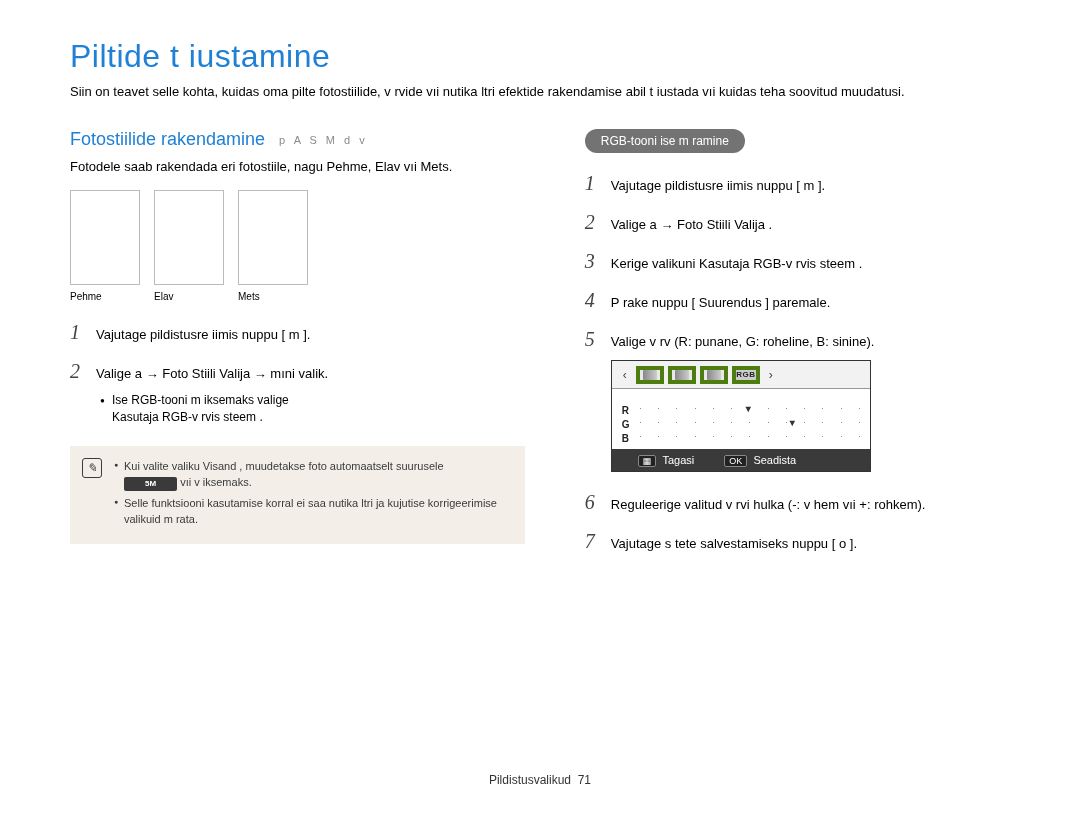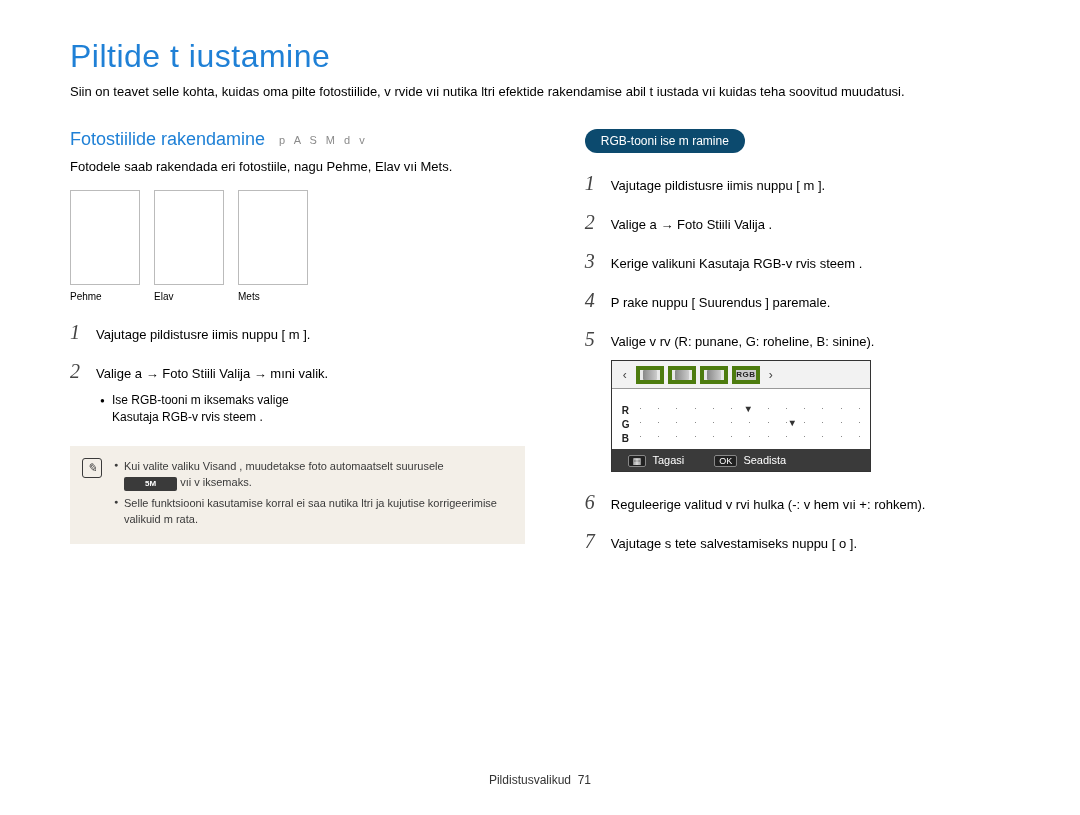--- a/index.html
+++ b/index.html
@@ -25,35 +25,35 @@
   .substep { margin-left: 30px; margin-top: 6px; }
   .bullet-list { list-style: none; }
   .bullet-list li { font-size: 12px; line-height: 1.4; position: relative; padding-left: 12px; margin-bottom: 2px; }
   .bullet-list li::before { content: "●"; position: absolute; left: 0; font-size: 8px; top: 3px; }
   .note-box { background: #f3efe8; padding: 12px 14px 12px 44px; margin-top: 20px; position: relative; font-size: 11px; line-height: 1.5; color: #3a3a3a; }
   .note-icon { position: absolute; left: 12px; top: 12px; width: 20px; height: 20px; border: 1.5px solid #3a3a3a; border-radius: 3px; display: flex; align-items: center; justify-content: center; font-size: 12px; font-style: italic; font-family: Georgia, serif; }
   .note-box ul { list-style: none; }
   .note-box li { position: relative; padding-left: 10px; margin-bottom: 4px; }
   .note-box li::before { content: "●"; position: absolute; left: 0; font-size: 7px; top: 2px; }
   .size-icon { display: inline-block; background: #3a3a3a; color: #fff; font-size: 8px; padding: 1px 21px; border-radius: 2px; font-weight: bold; vertical-align: middle; }
-  .pill { display: inline-block; background: #0c4a6e; color: #fff; font-size: 12px; padding: 5px 16px; border-radius: 12px; margin-bottom: 16px; }
+  .pill { display: inline-block; background: #737373; color: #fff; font-size: 12px; padding: 5px 16px; border-radius: 12px; margin-bottom: 16px; }
   .screenshot { width: 260px; border: 1px solid #333; margin-left: 26px; margin-top: 6px; margin-bottom: 16px; background: #fff; }
   .shot-tabs { height: 28px; background: #f2f2f2; border-bottom: 1px solid #999; display: flex; align-items: center; padding: 0 6px; gap: 4px; font-size: 10px; color: #444; }
   .tab-item { width: 28px; height: 18px; border: 4px solid #4d7c0f; display: flex; align-items: center; justify-content: center; background: #e8e8e8; }
   .tab-item.arrow { width: 14px; border: none; background: transparent; font-size: 12px; }
   .tab-item.active { background: #ccc; color: #222; font-weight: bold; font-size: 8px; letter-spacing: 0.5px; }
   .tab-item .swatch { width: 14px; height: 10px; background: linear-gradient(to right,#888,#aaa,#ccc); border-radius: 1px; }
   .shot-body { padding: 14px 10px 4px 10px; }
   .rgb-row { display: flex; align-items: center; gap: 6px; font-size: 10px; font-weight: bold; height: 14px; }
   .rgb-label { width: 12px; color: #222; }
   .slider-track { flex: 1; position: relative; height: 2px; }
   .ticks { display: flex; justify-content: space-between; position: absolute; width: 100%; top: -1px; }
   .tick { width: 1px; height: 1px; background: #666; border-radius: 50%; padding: 0.5px; }
   .slider-marker { position: absolute; top: -6px; width: 8px; height: 8px; color: #333; font-size: 10px; transform: translateX(-50%); }
-  .shot-footer { background: #3a3a3a; color: #fff; display: flex; align-items: flex-start; padding: 5px 16px; font-size: 11px; gap: 30px; }
+  .shot-footer { background: #3a3a3a; color: #fff; display: flex; align-items: flex-start; padding: 5px 26px; font-size: 11px; gap: 30px; }
   .shot-key { background: #222; border: 1px solid #888; padding: 0 4px; font-size: 9px; border-radius: 2px; }
   .footer { position: absolute; bottom: 28px; left: 0; right: 0; text-align: center; font-size: 12px; color: #333; }
 </style>
 </head>
 <body>
 
 <div class="page">
   <h1 class="title">Piltide t iustamine</h1>
   <p class="intro">Siin on teavet selle kohta, kuidas oma pilte fotostiilide, v rvide vıi nutika   ltri efektide rakendamise abil t iustada vıi kuidas teha soovitud muudatusi.</p>
 

